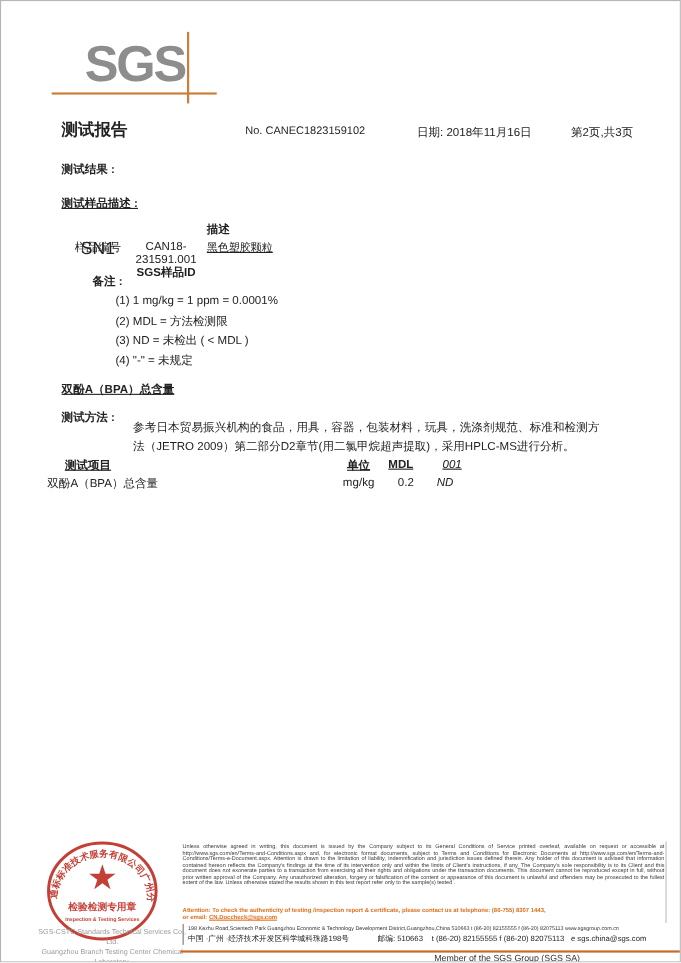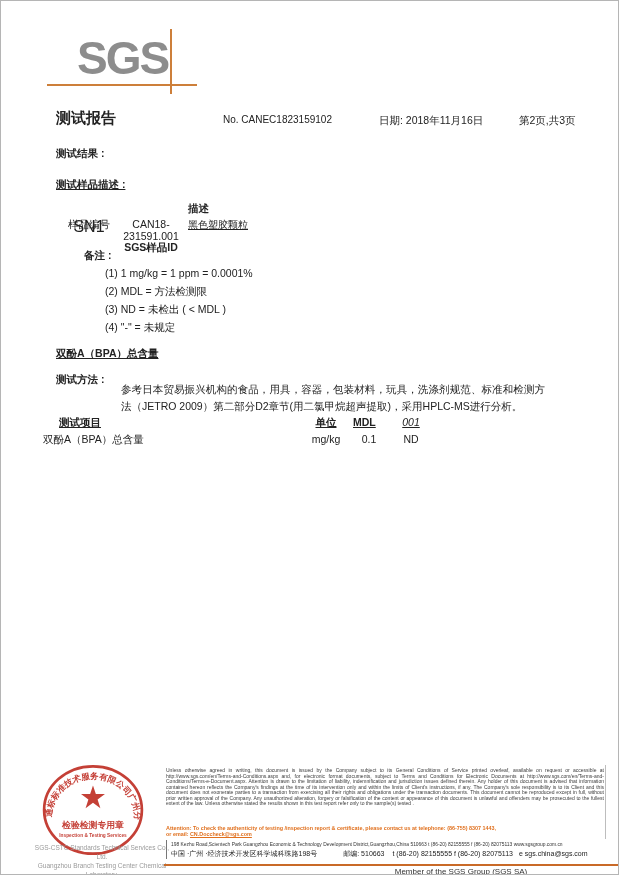--- a/index.html
+++ b/index.html
@@ -36,21 +36,21 @@
   .method-label { left:55px; top:372px; font-size:10.5px; font-weight:bold; }
   .method-text { left:120px; top:360px; width:424px; font-size:10.5px; line-height:17px; text-align:justify;margin-top:20px; }
 
   .tt-h1 { left:58px; top:415px; font-size:10.5px; font-weight:bold; text-decoration:underline; }
   .tt-h2 { left:305px; top:415px; width:40px; text-align:center; font-size:10.5px; font-weight:bold; text-decoration:underline; }
   .tt-h3 { left:352px; top:415px; width:32px; text-align:left; font-size:10.5px; font-weight:bold; text-decoration:underline; }
   .tt-h4 { left:396px; top:415px; width:28px; text-align:center; font-size:10.5px; font-style:italic; text-decoration:underline; }
   .tt-c1 { left:42px; top:432px; font-size:10.5px; }
   .tt-c2 { left:305px; top:432px; width:40px; text-align:center; font-size:10.5px; }
   .tt-c3 { left:352px; top:432px; width:32px; text-align:center; font-size:10.5px; }
-  .tt-c4 { left:396px; top:432px; width:28px; text-align:center; font-size:10.5px; }
+  .tt-c4 { left:396px; top:432px; width:28px; text-align:left; font-size:10.5px;font-style:italic; }
 
   
   .stamp { left:40px; top:762px; width:104px; height:94px; opacity:.92; }
   .company-lines { left:30px; top:842px; width:142px; text-align:center; font-size:6.5px; line-height:9px; color:#9a9a9a; }
   .terms { left:165px; top:767px; width:438px; font-size:5px; line-height:5.5px; color:#3c3c3c; text-align:justify; }
   .attention { left:165px; top:824px; width:438px; font-size:5.4px; line-height:6px; color:#e0701e; font-weight:bold; }
   .attention .email { text-decoration:underline; }
   .addr-block { left:165px; top:839px; width:437px; border-left:1px solid #777; padding-left:4px; }
   .addr-row1 { font-size:4.9px; color:#333; white-space:nowrap; line-height:9px; }
   .addr-row2 { font-size:7px; color:#222; white-space:nowrap; line-height:10px; display:flex; }
@@ -94,21 +94,21 @@
   <div class="abs bpa-heading">双酚A（BPA）总含量</div>
   <div class="abs method-label">测试方法 :</div>
   <div class="abs method-text">参考日本贸易振兴机构的食品，用具，容器，包装材料，玩具，洗涤剂规范、标准和检测方法（JETRO 2009）第二部分D2章节(用二氯甲烷超声提取)，采用HPLC-MS进行分析。</div>
 
   <div class="abs tt-h1">测试项目</div>
   <div class="abs tt-h2">单位</div>
   <div class="abs tt-h3">MDL</div>
   <div class="abs tt-h4">001</div>
   <div class="abs tt-c1">双酚A（BPA）总含量</div>
   <div class="abs tt-c2">mg/kg</div>
-  <div class="abs tt-c3">0.1</div>
+  <div class="abs tt-c3">0.2</div>
   <div class="abs tt-c4">ND</div>
 
   <svg class="abs stamp" viewBox="0 0 100 90">
     <defs>
       <path id="ringPath" d="M 10,52 A 40,37 0 1 1 90,52" fill="none"></path>
     </defs>
     <ellipse cx="50" cy="45" rx="47" ry="42" fill="none" stroke="#c03026" stroke-width="2.6"></ellipse>
     <text font-size="8" fill="#c03026" font-weight="bold">
       <textPath href="#ringPath" textLength="140" lengthAdjust="spacingAndGlyphs">通标标准技术服务有限公司广州分公司</textPath>
     </text>

